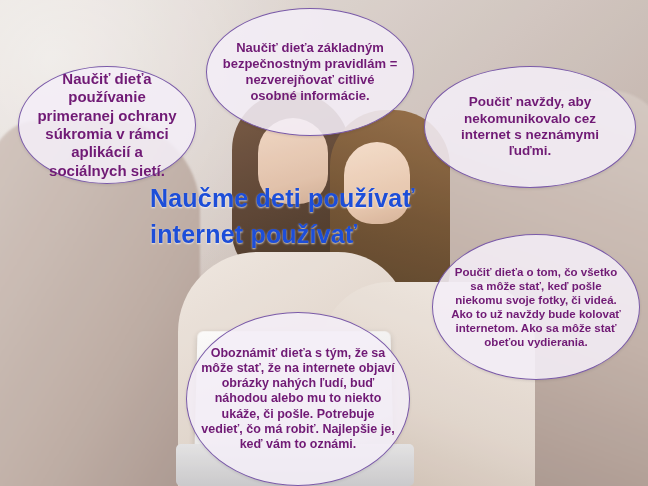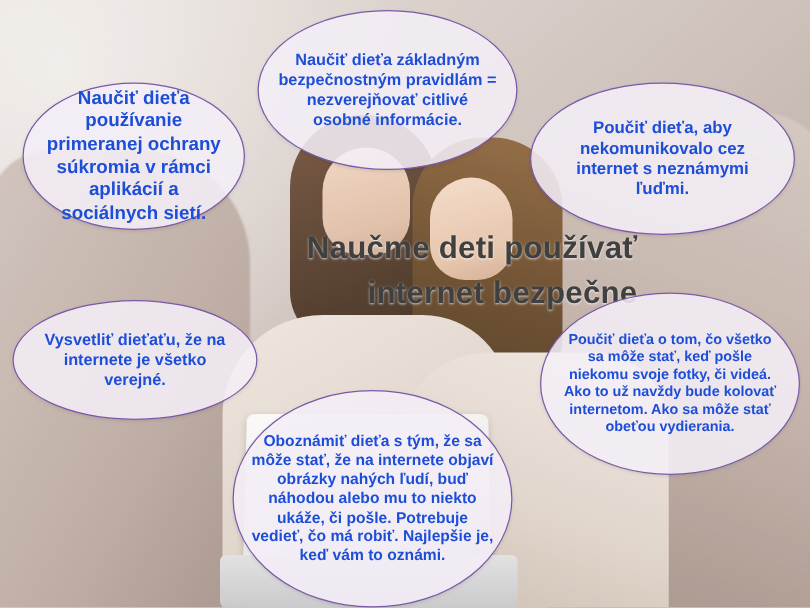--- a/index.html
+++ b/index.html
@@ -119,38 +119,38 @@
     backdrop-filter: blur(0px);
     background: rgba(236,230,226,0.12);
   }
 
   
   .headline {
     position: absolute;
     left: 150px;
     top: 180px;
     width: 360px;
-    text-align: right;
+    text-align: left;
     font-size: 25px;
     font-weight: bold;
-    color: #404040;
+    color: #1d4ed8;
     line-height: 1.45;
     letter-spacing: .2px;
     text-shadow: 0 1px 2px rgba(255,255,255,0.75);
   }
   .headline .l2 { display: block; }
 
   
   .bubble {
     position: absolute;
     box-sizing: border-box;
     border-radius: 50%;
     border: 1.6px solid #7a5aa8;
     background: rgba(243,238,247,0.87);
-    color: #1d4ed8;
+    color: #701a75;
     font-weight: bold;
     text-align: center;
     display: flex;
     align-items: center;
     justify-content: center;
     padding: 10px 14px;
     line-height: 1.22;
     box-shadow: 0 1px 3px rgba(0,0,0,0.10);
   }
   .bubble span { display: block; width: 100%; }
@@ -176,38 +176,35 @@
     <div class="kid-face"></div>
     <div class="mom-body"></div>
     <div class="kid-body"></div>
     <div class="laptop-lid"></div>
     <div class="laptop-base"></div>
     <div class="blur-veil"></div>
   </div>
 
   <div class="headline">
     <span class="l1">Naučme deti používať</span>
-    <span class="l2">internet bezpečne</span>
+    <span class="l2">internet používať</span>
   </div>
 
   <div class="bubble" id="b-sukromie">
     <span>Naučiť dieťa používanie primeranej ochrany súkromia v rámci aplikácií a sociálnych sietí.</span>
   </div>
 
   <div class="bubble" id="b-pravidla">
     <span>Naučiť dieťa základným bezpečnostným pravidlám = nezverejňovať citlivé osobné informácie.</span>
   </div>
 
   <div class="bubble" id="b-neznami">
-    <span>Poučiť dieťa, aby nekomunikovalo cez internet s neznámymi ľuďmi.</span>
-  </div>
-
-  <div class="bubble" id="b-verejne">
-    <span>Vysvetliť dieťaťu, že na internete je všetko verejné.</span>
-  </div>
+    <span>Poučiť navždy, aby nekomunikovalo cez internet s neznámymi ľuďmi.</span>
+  </div>
+
 
   <div class="bubble" id="b-obrazky">
     <span>Oboznámiť dieťa s tým, že sa môže stať, že na internete objaví obrázky nahých ľudí, buď náhodou alebo mu to niekto ukáže, či pošle. Potrebuje vedieť, čo má robiť. Najlepšie je, keď vám to oznámi.</span>
   </div>
 
   <div class="bubble" id="b-fotky">
     <span>Poučiť dieťa o tom, čo všetko sa môže stať, keď pošle niekomu svoje fotky, či videá. Ako to už navždy bude kolovať internetom. Ako sa môže stať obeťou vydierania.</span>
   </div>
 
 </div>

